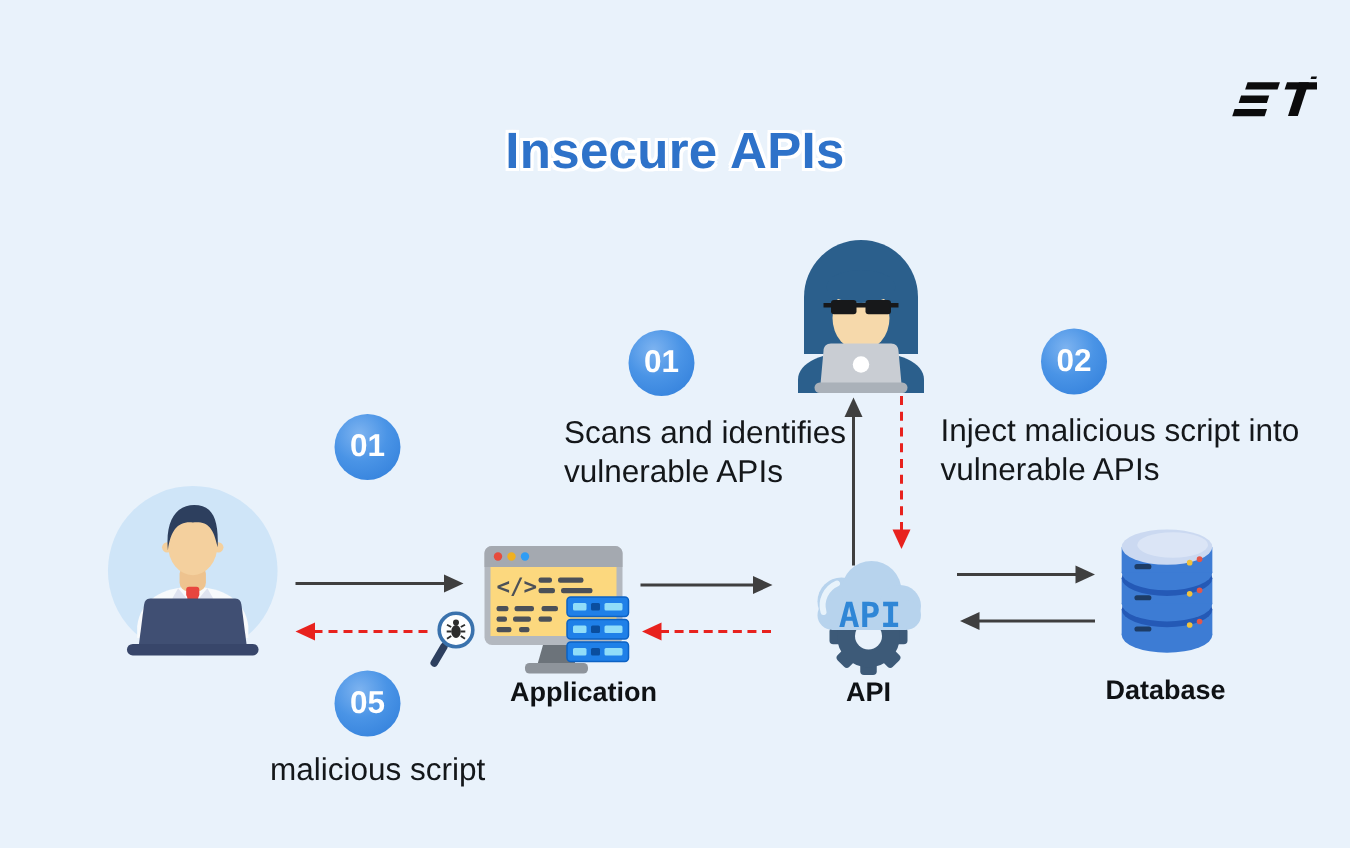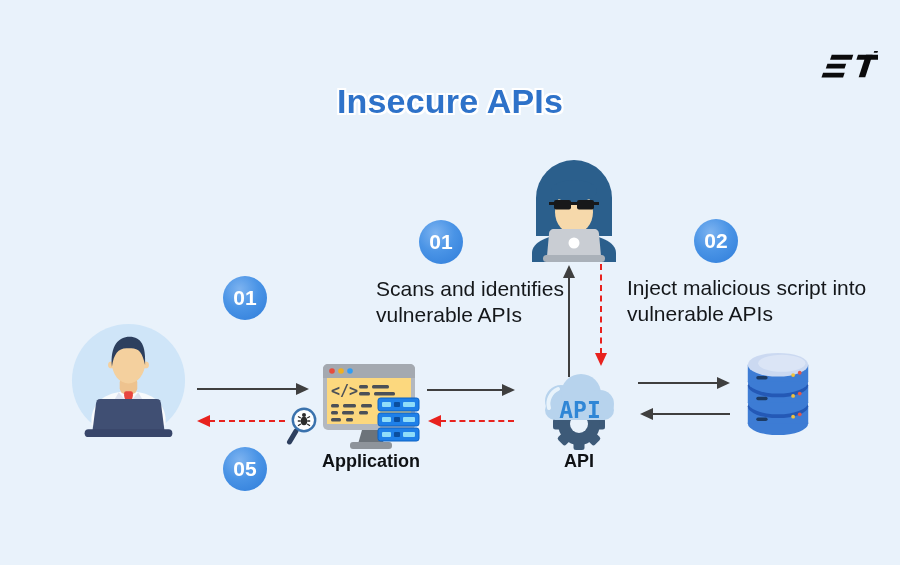--- a/index.html
+++ b/index.html
@@ -209,24 +209,26 @@
     <span>Scans and identifies</span>
     <span>vulnerable APIs</span>
   </div>
   <div class="step-text" style="left:627px;top:243px">
     <span>Inject malicious script into</span>
     <span>vulnerable APIs</span>
   </div>
   <div class="step-text" style="left:202px;top:303px">
   </div>
   <div class="step-text" style="left:180px;top:469px">
-  </div>
-
-  <div class="node-label" style="left:311px;top:419px;width:120px">Application</div>
+    <span>malicious script</span>
+  </div>
+
+  <div class="node-label" style="left:329px;top:419px;width:120px">Application</div>
   <div class="node-label" style="left:539px;top:419px;width:80px">API</div>
+  <div class="node-label" style="left:717px;top:418px;width:120px">Database</div>
 
   <div class="arrow h black head-right" style="left:197px;top:356px;width:100px"></div>
   <div class="arrow h red head-left" style="left:209px;top:388px;width:76px"></div>
   <div class="arrow h black head-right" style="left:427px;top:357px;width:76px"></div>
   <div class="arrow h red head-left" style="left:440px;top:388px;width:74px"></div>
   <div class="arrow v black head-up" style="left:568px;top:245px;height:100px"></div>
   <div class="arrow v red head-down" style="left:600px;top:232px;height:90px"></div>
   <div class="arrow h black head-right" style="left:638px;top:350px;width:80px"></div>
   <div class="arrow h black head-left" style="left:652px;top:381px;width:78px"></div>
 

